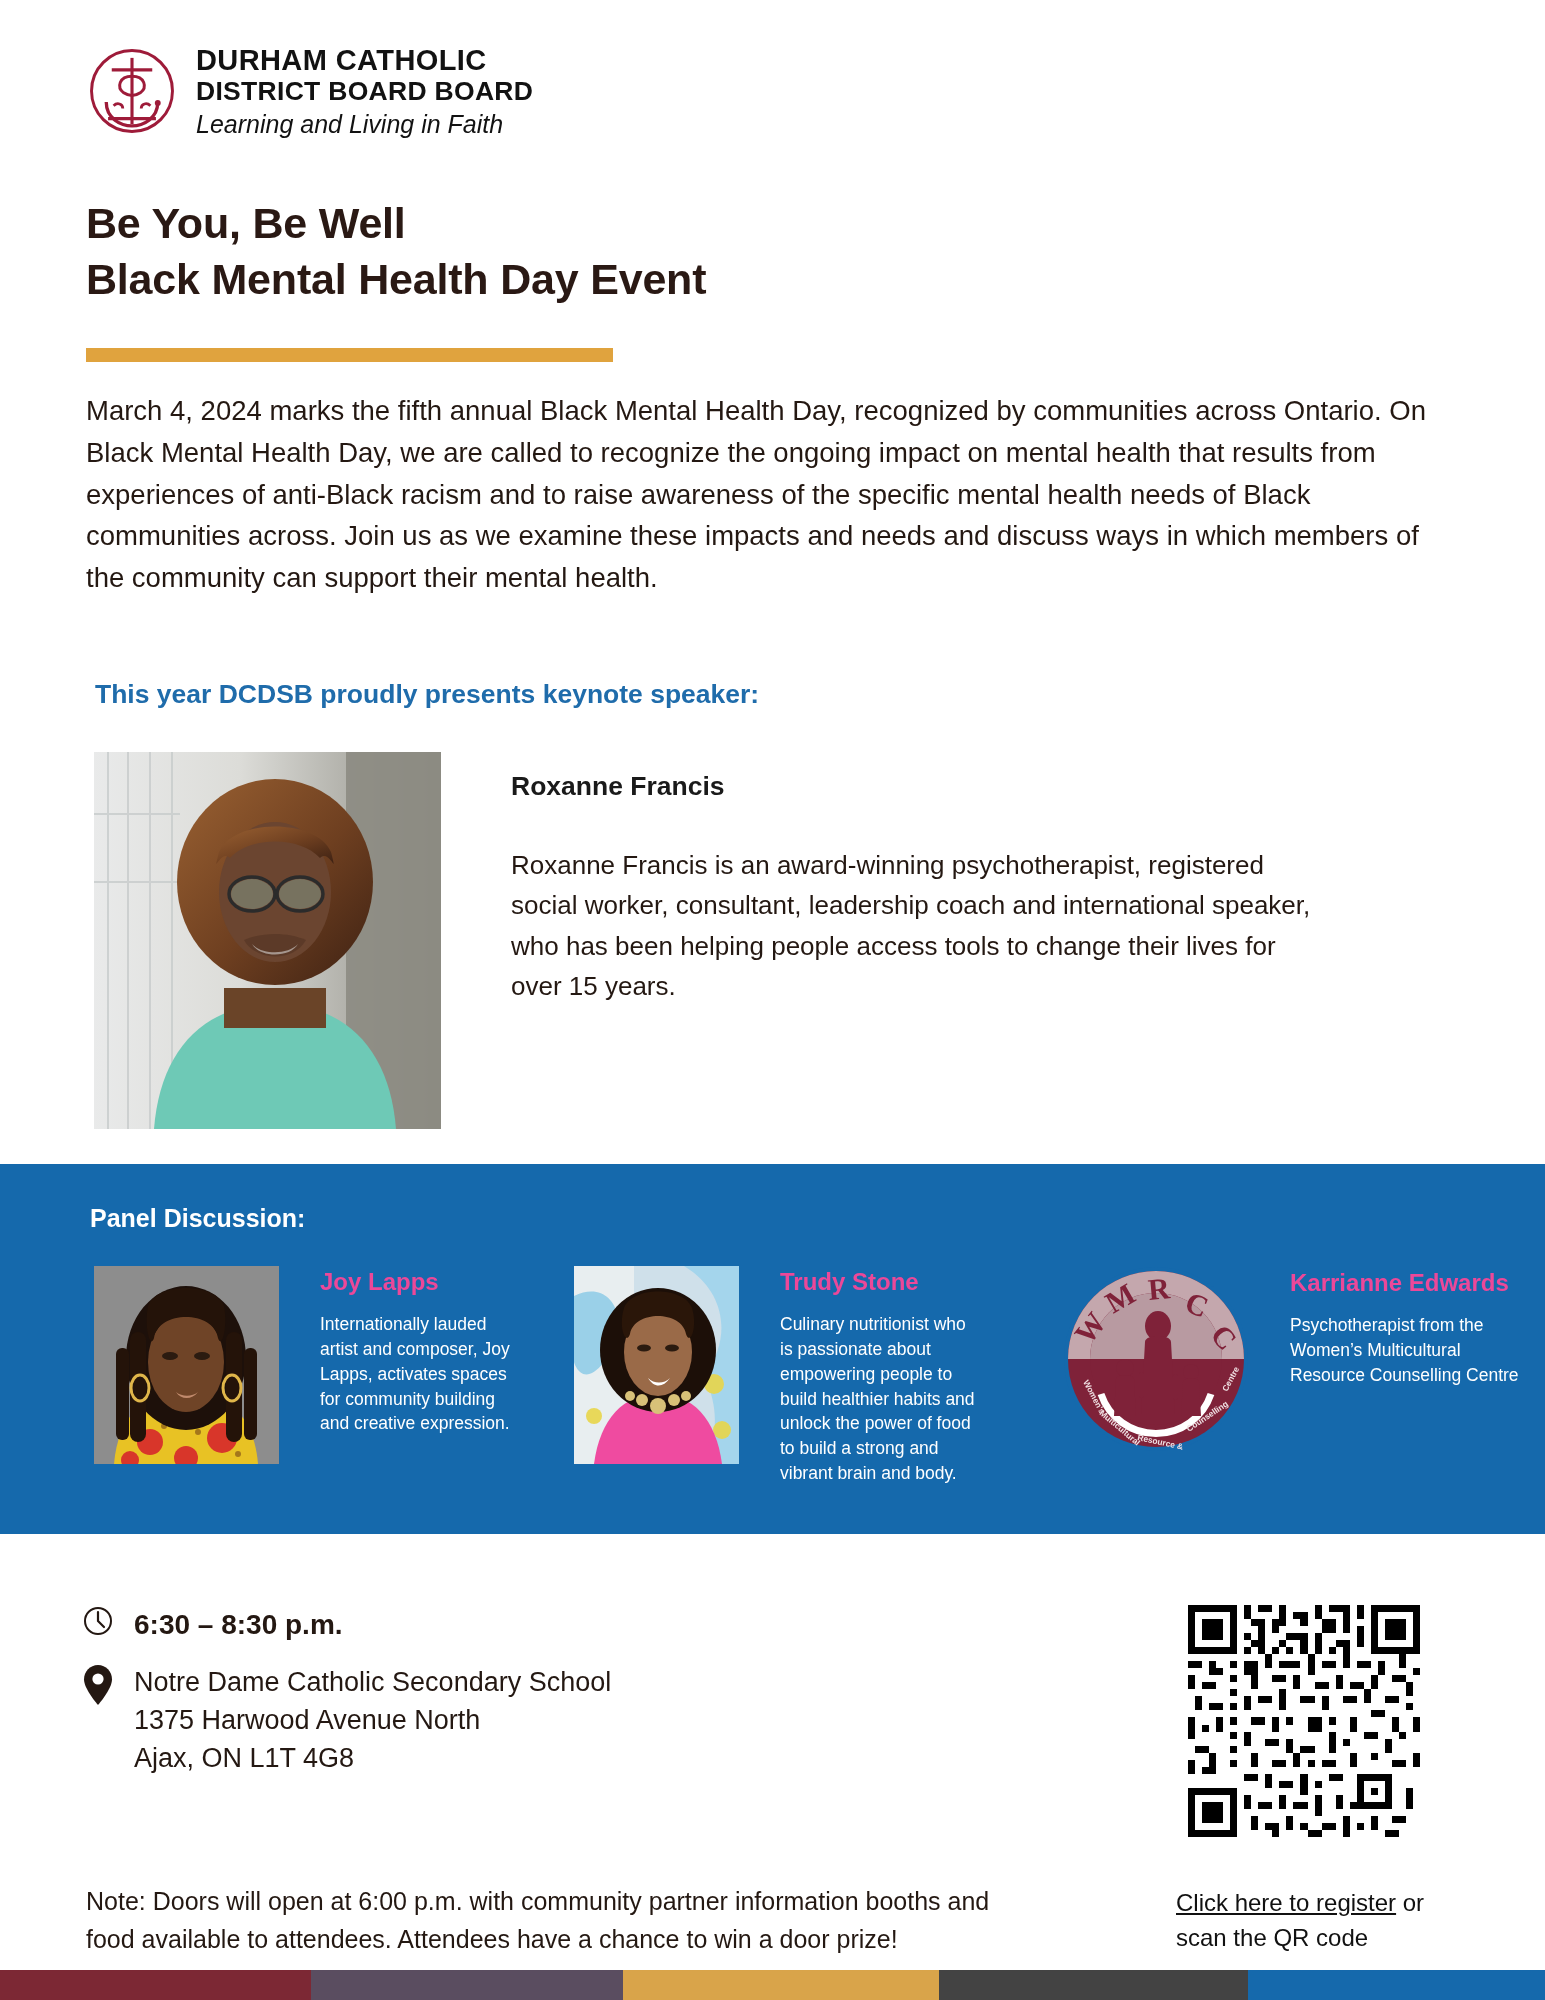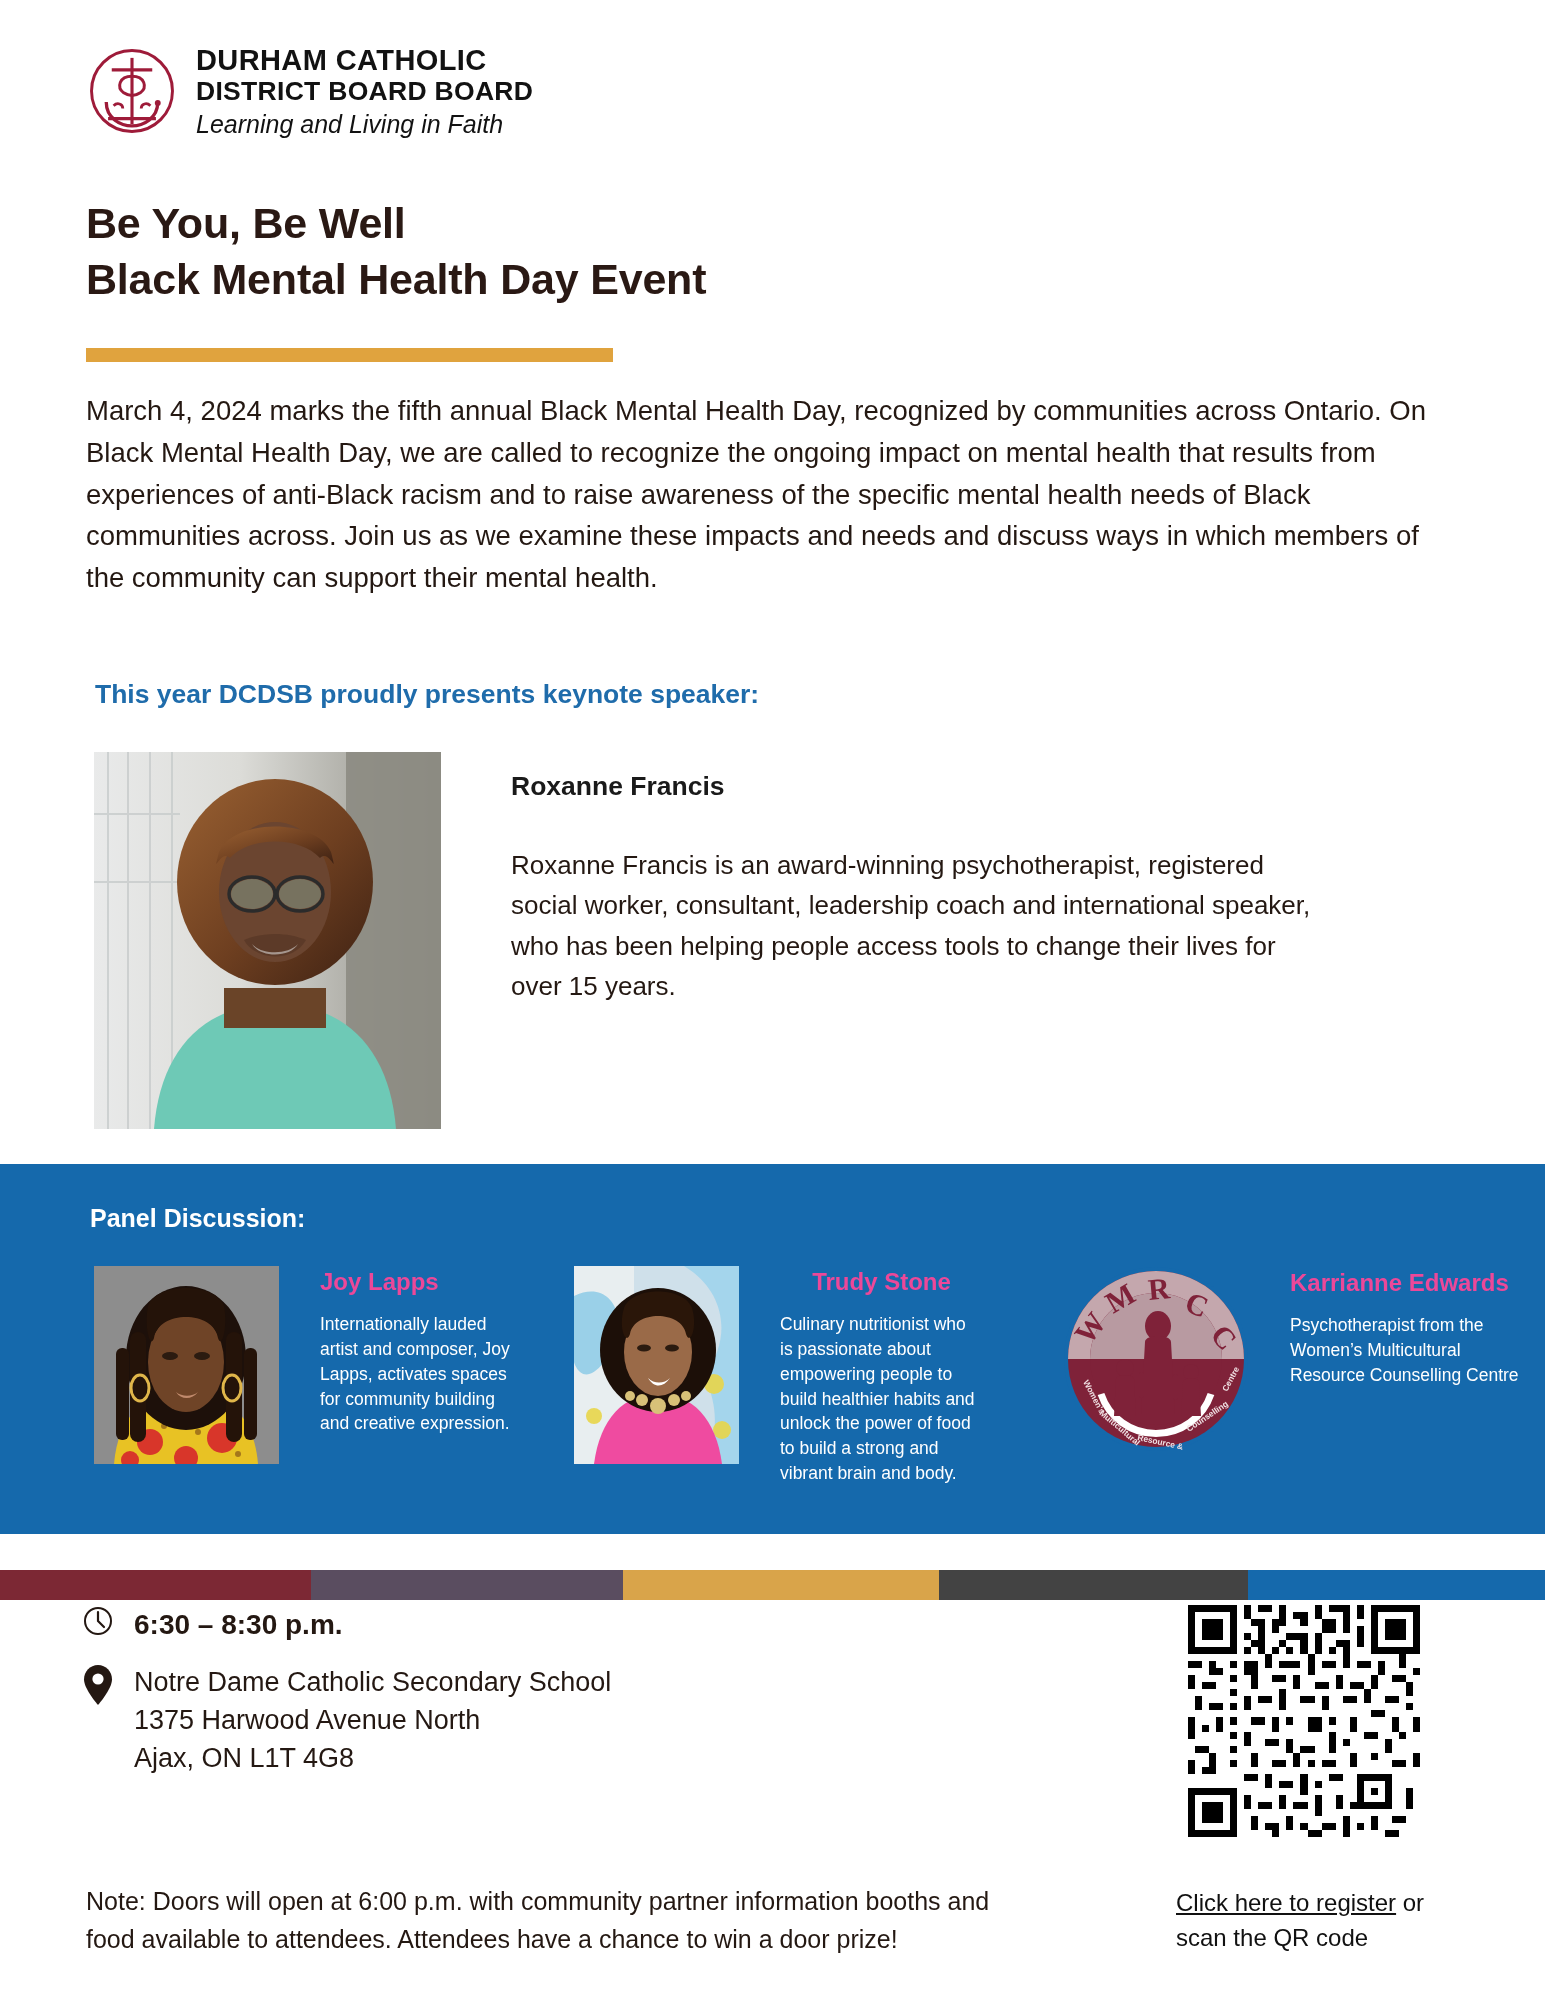--- a/index.html
+++ b/index.html
@@ -3,21 +3,21 @@
 <meta charset="utf-8">
 <style>
   * { box-sizing: border-box; margin: 0; padding: 0; }
   html, body {
     width: 1545px;
     height: 2000px;
     background: #ffffff;
     font-family: "Liberation Sans", sans-serif;
     overflow: hidden;
   }
-  .page { position: relative; width: 1545px; height: 1600px; background: #fff; }
+  .page { position: relative; width: 1545px; height: 2000px; background: #fff; }
 
   
   .logo-block {
     position: absolute; left: 86px; top: 44px;
     display: flex; align-items: center; gap: 18px;
   }
   .logo-mark { width: 92px; height: 92px; flex: none; }
   .logo-text { display: flex; flex-direction: column; justify-content: center; }
   .logo-l1 {
     font-size: 29px; font-weight: bold; letter-spacing: 0.4px;
@@ -83,21 +83,21 @@
   .pl-name { font-size: 24px; font-weight: bold; color: #ec4899; white-space: nowrap; }
   .pl-desc { font-size: 17.5px; color: #ffffff; line-height: 1.42; margin-top: 16px; }
 
   #panelist-0 { left: 94px; top: 1266px; }
   #panelist-0 .pl-photo { width: 185px; height: 198px; }
   #panelist-0 .pl-body { width: 225px; padding-left: 25px; }
   #panelist-0 .pl-name { margin-top: 2px; }
 
   #panelist-1 { left: 574px; top: 1266px; }
   #panelist-1 .pl-photo { width: 165px; height: 198px; }
-  #panelist-1 .pl-body { width: 228px; padding-left: 25px; align-items: center; }
+  #panelist-1 .pl-body { width: 228px; padding-left: 25px; }
   #panelist-1 .pl-name { margin-top: 2px; }
 
   #panelist-2 { left: 1061px; top: 1264px; }
   #panelist-2 .pl-photo { width: 190px; height: 190px; }
   #panelist-2 .pl-body { width: 258px; padding-left: 23px; }
   #panelist-2 .pl-name { margin-top: 5px; }
 
   
   .details { position: absolute; left: 82px; top: 1605px; }
   .det-row { display: flex; align-items: flex-start; }

